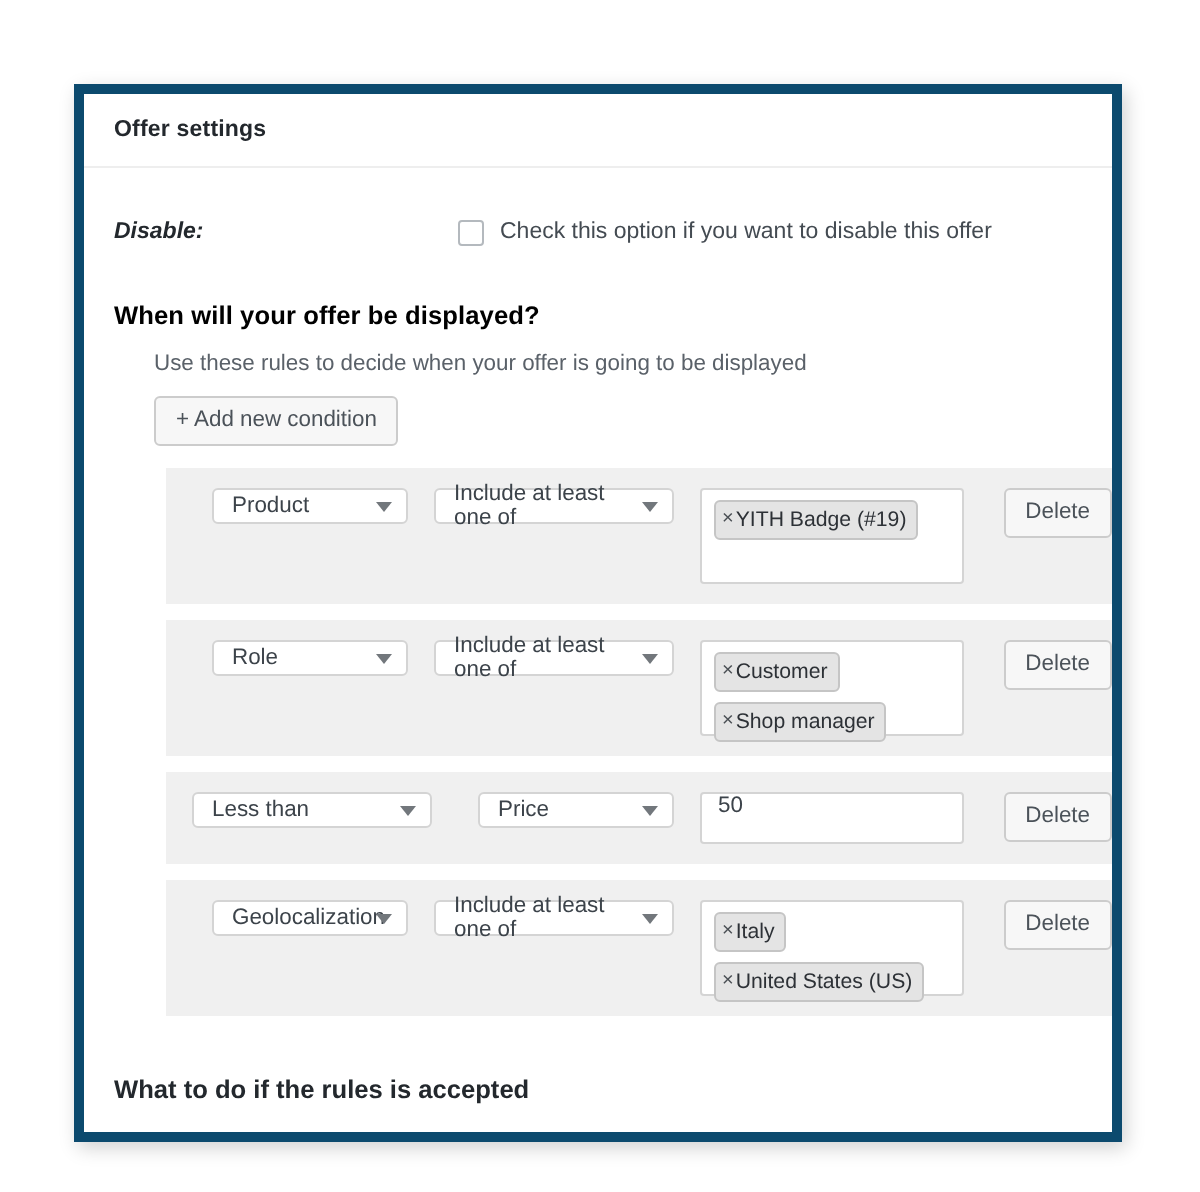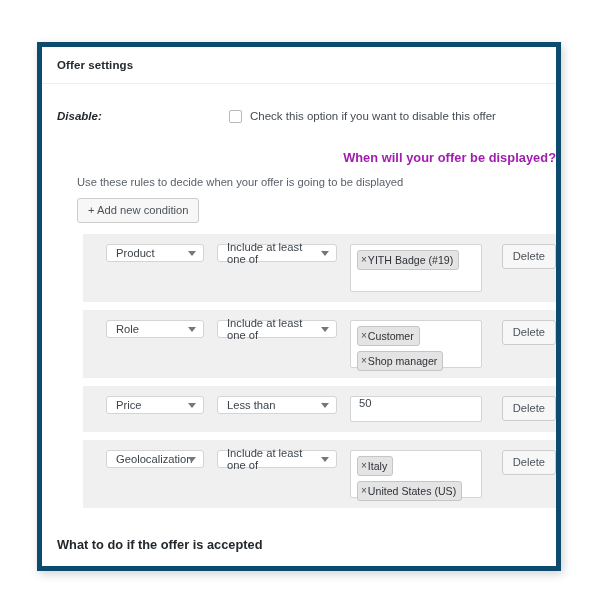--- a/index.html
+++ b/index.html
@@ -85,24 +85,23 @@
   .cb-text {
     font-size: 11.5px;
     color: #444b52;
     line-height: 14px;
   }
 
   
   .section-head {
     font-size: 12.8px;
     font-weight: bold;
-    color: #a21caf;
+    color: #000000;
     padding: 20px 0 0 15px;
     letter-spacing: 0.05px;
-    text-align: right;
   }
   .section-desc {
     font-size: 11.2px;
     color: #5a6169;
     padding: 11px 0 0 35px;
   }
 
   
   .add-btn-wrap {
     padding: 10px 0 0 35px;
@@ -291,26 +290,26 @@
               <span>Customer</span>
             </span>
             <span class="token">
               <span class="x">×</span>
               <span>Shop manager</span>
             </span>
           </div>
           <span class="del-btn">Delete</span>
         </div>
         <div class="rule-row">
+          <div class="sel sel-cond">
+            <span>Less than</span>
+            <span class="caret"></span>
+          </div>
           <div class="sel sel-type">
             <span>Price</span>
-            <span class="caret"></span>
-          </div>
-          <div class="sel sel-cond">
-            <span>Less than</span>
             <span class="caret"></span>
           </div>
           <div class="value-box short">
             <span>50</span>
           </div>
           <span class="del-btn">Delete</span>
         </div>
         <div class="rule-row">
           <div class="sel sel-type">
             <span>Geolocalization</span>
@@ -329,15 +328,15 @@
               <span class="x">×</span>
               <span>United States (US)</span>
             </span>
           </div>
           <span class="del-btn">Delete</span>
         </div>
       </div>
 
   </div>
 
-  <div class="bottom-head">What to do if the offer is accepted</div>
+  <div class="bottom-head">What to do if the rules is accepted</div>
 
 </div>
 
 </body></html>

